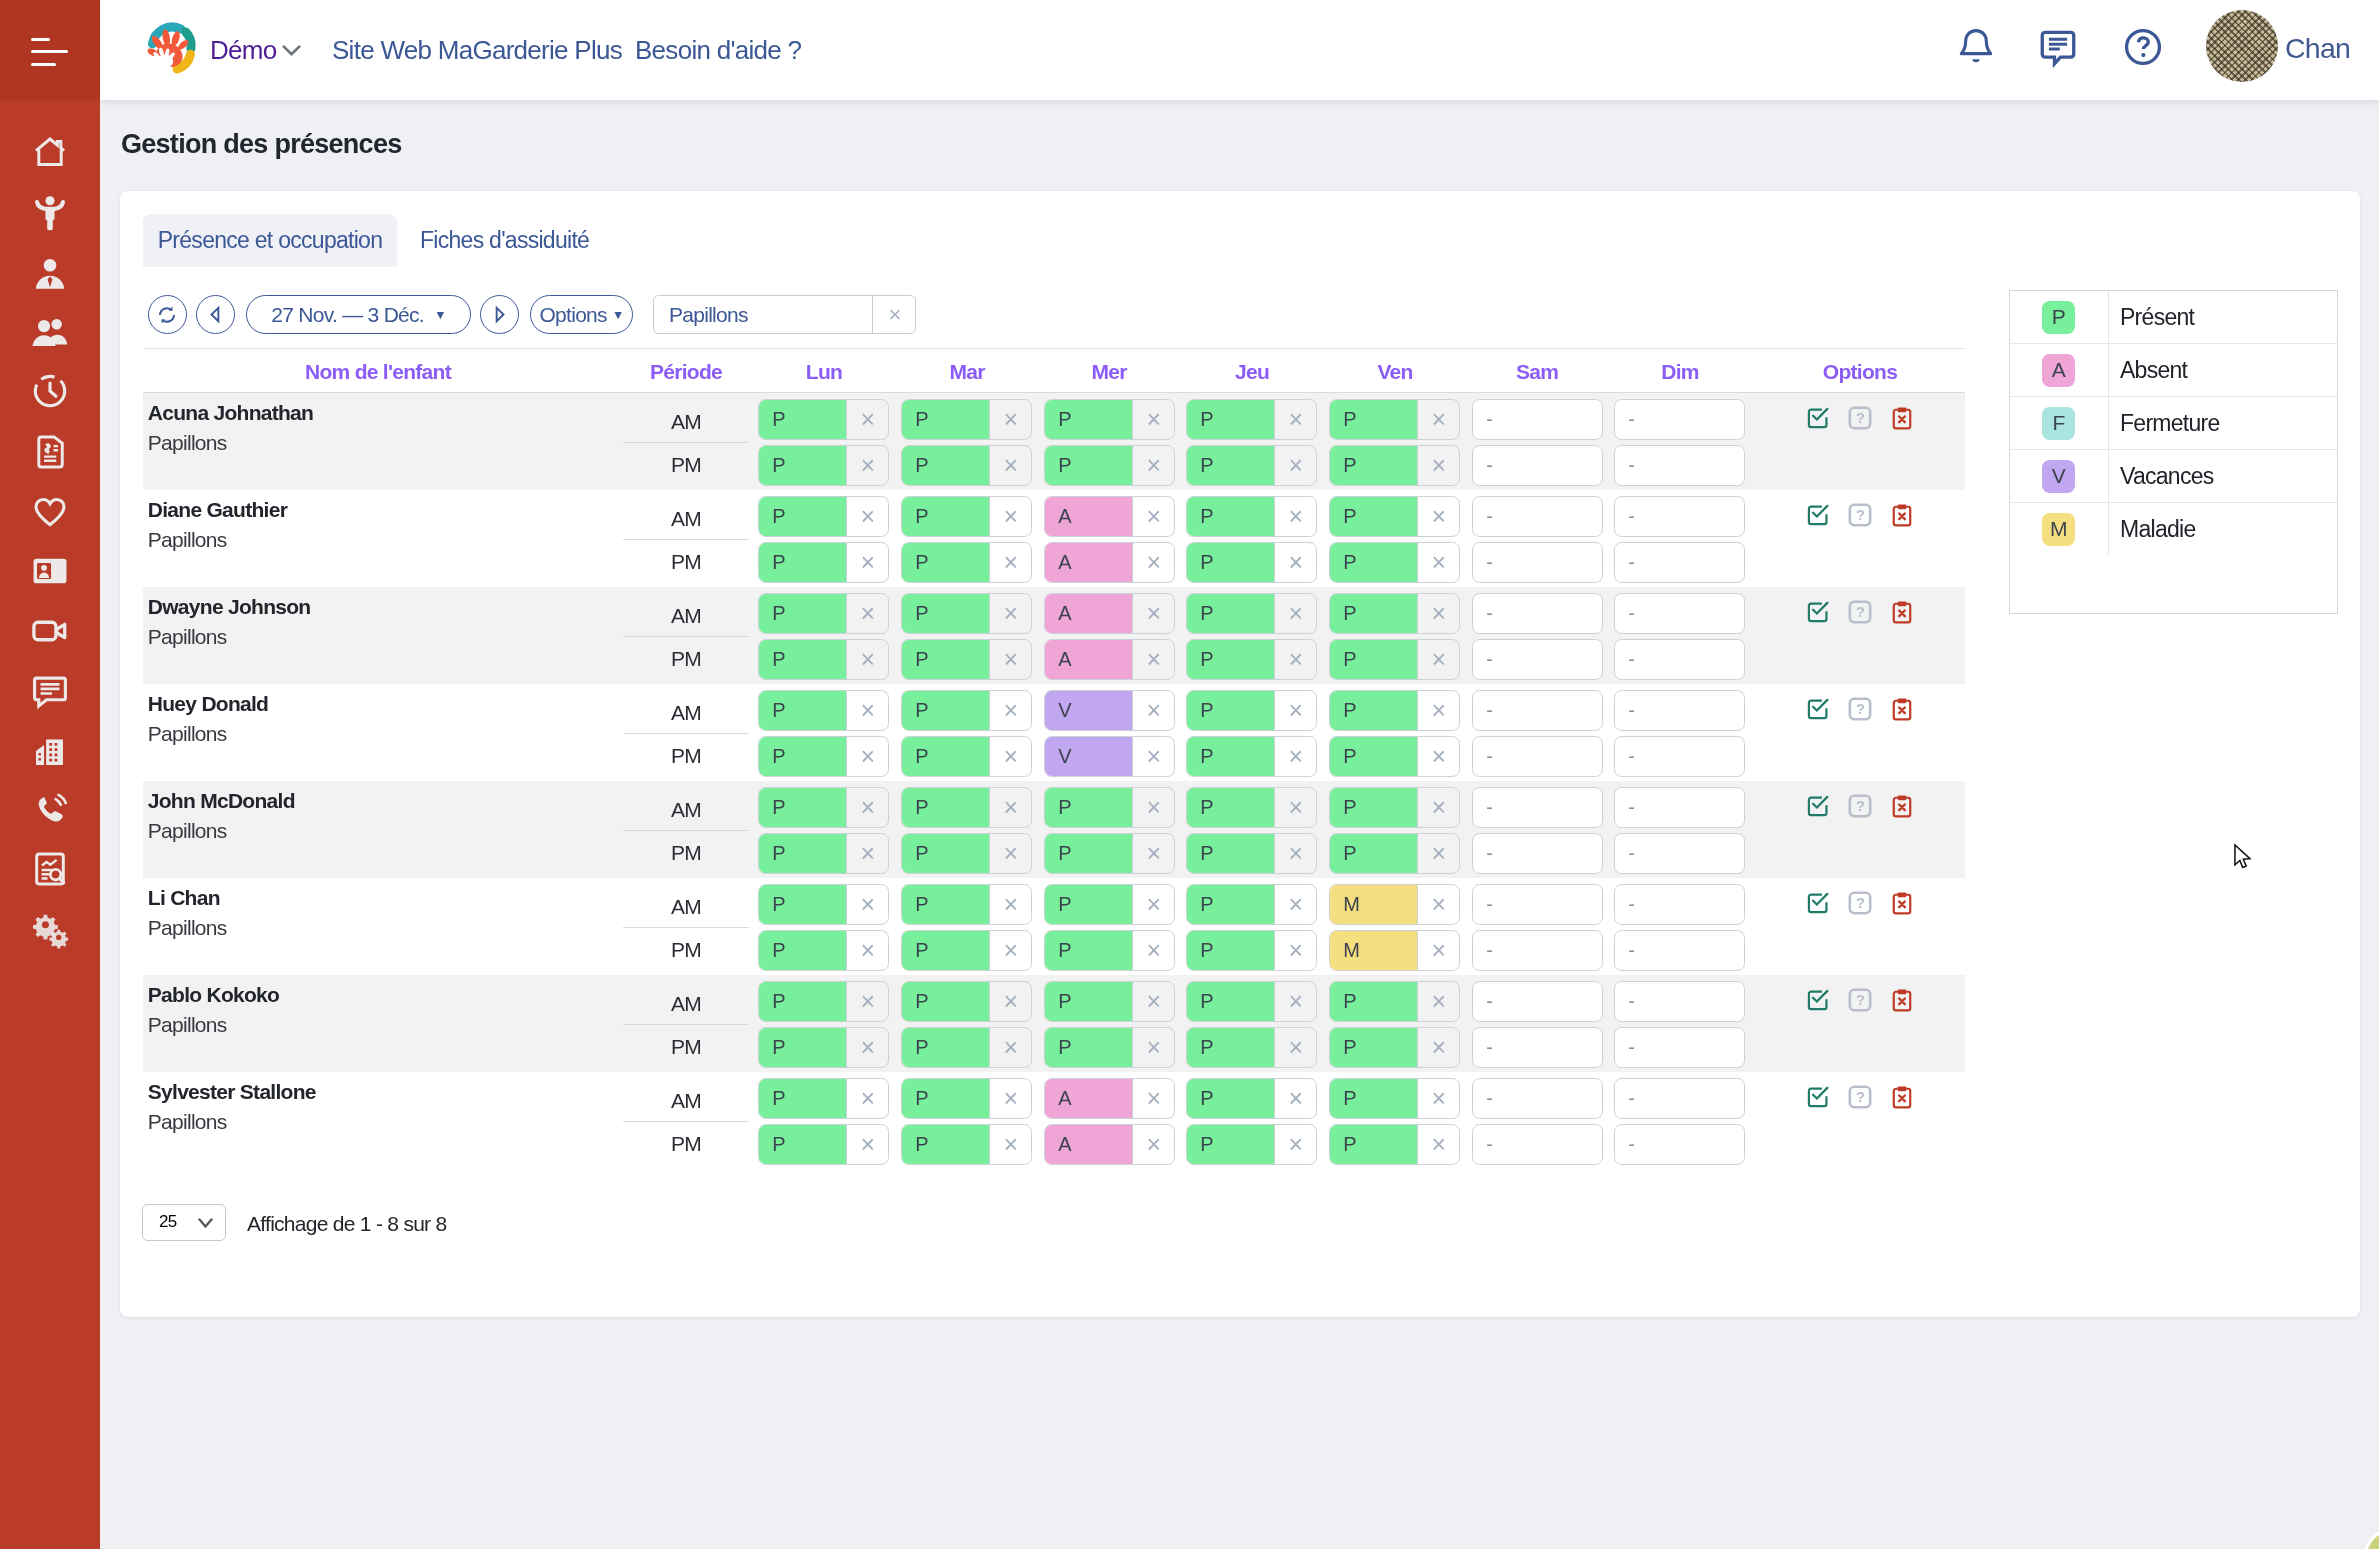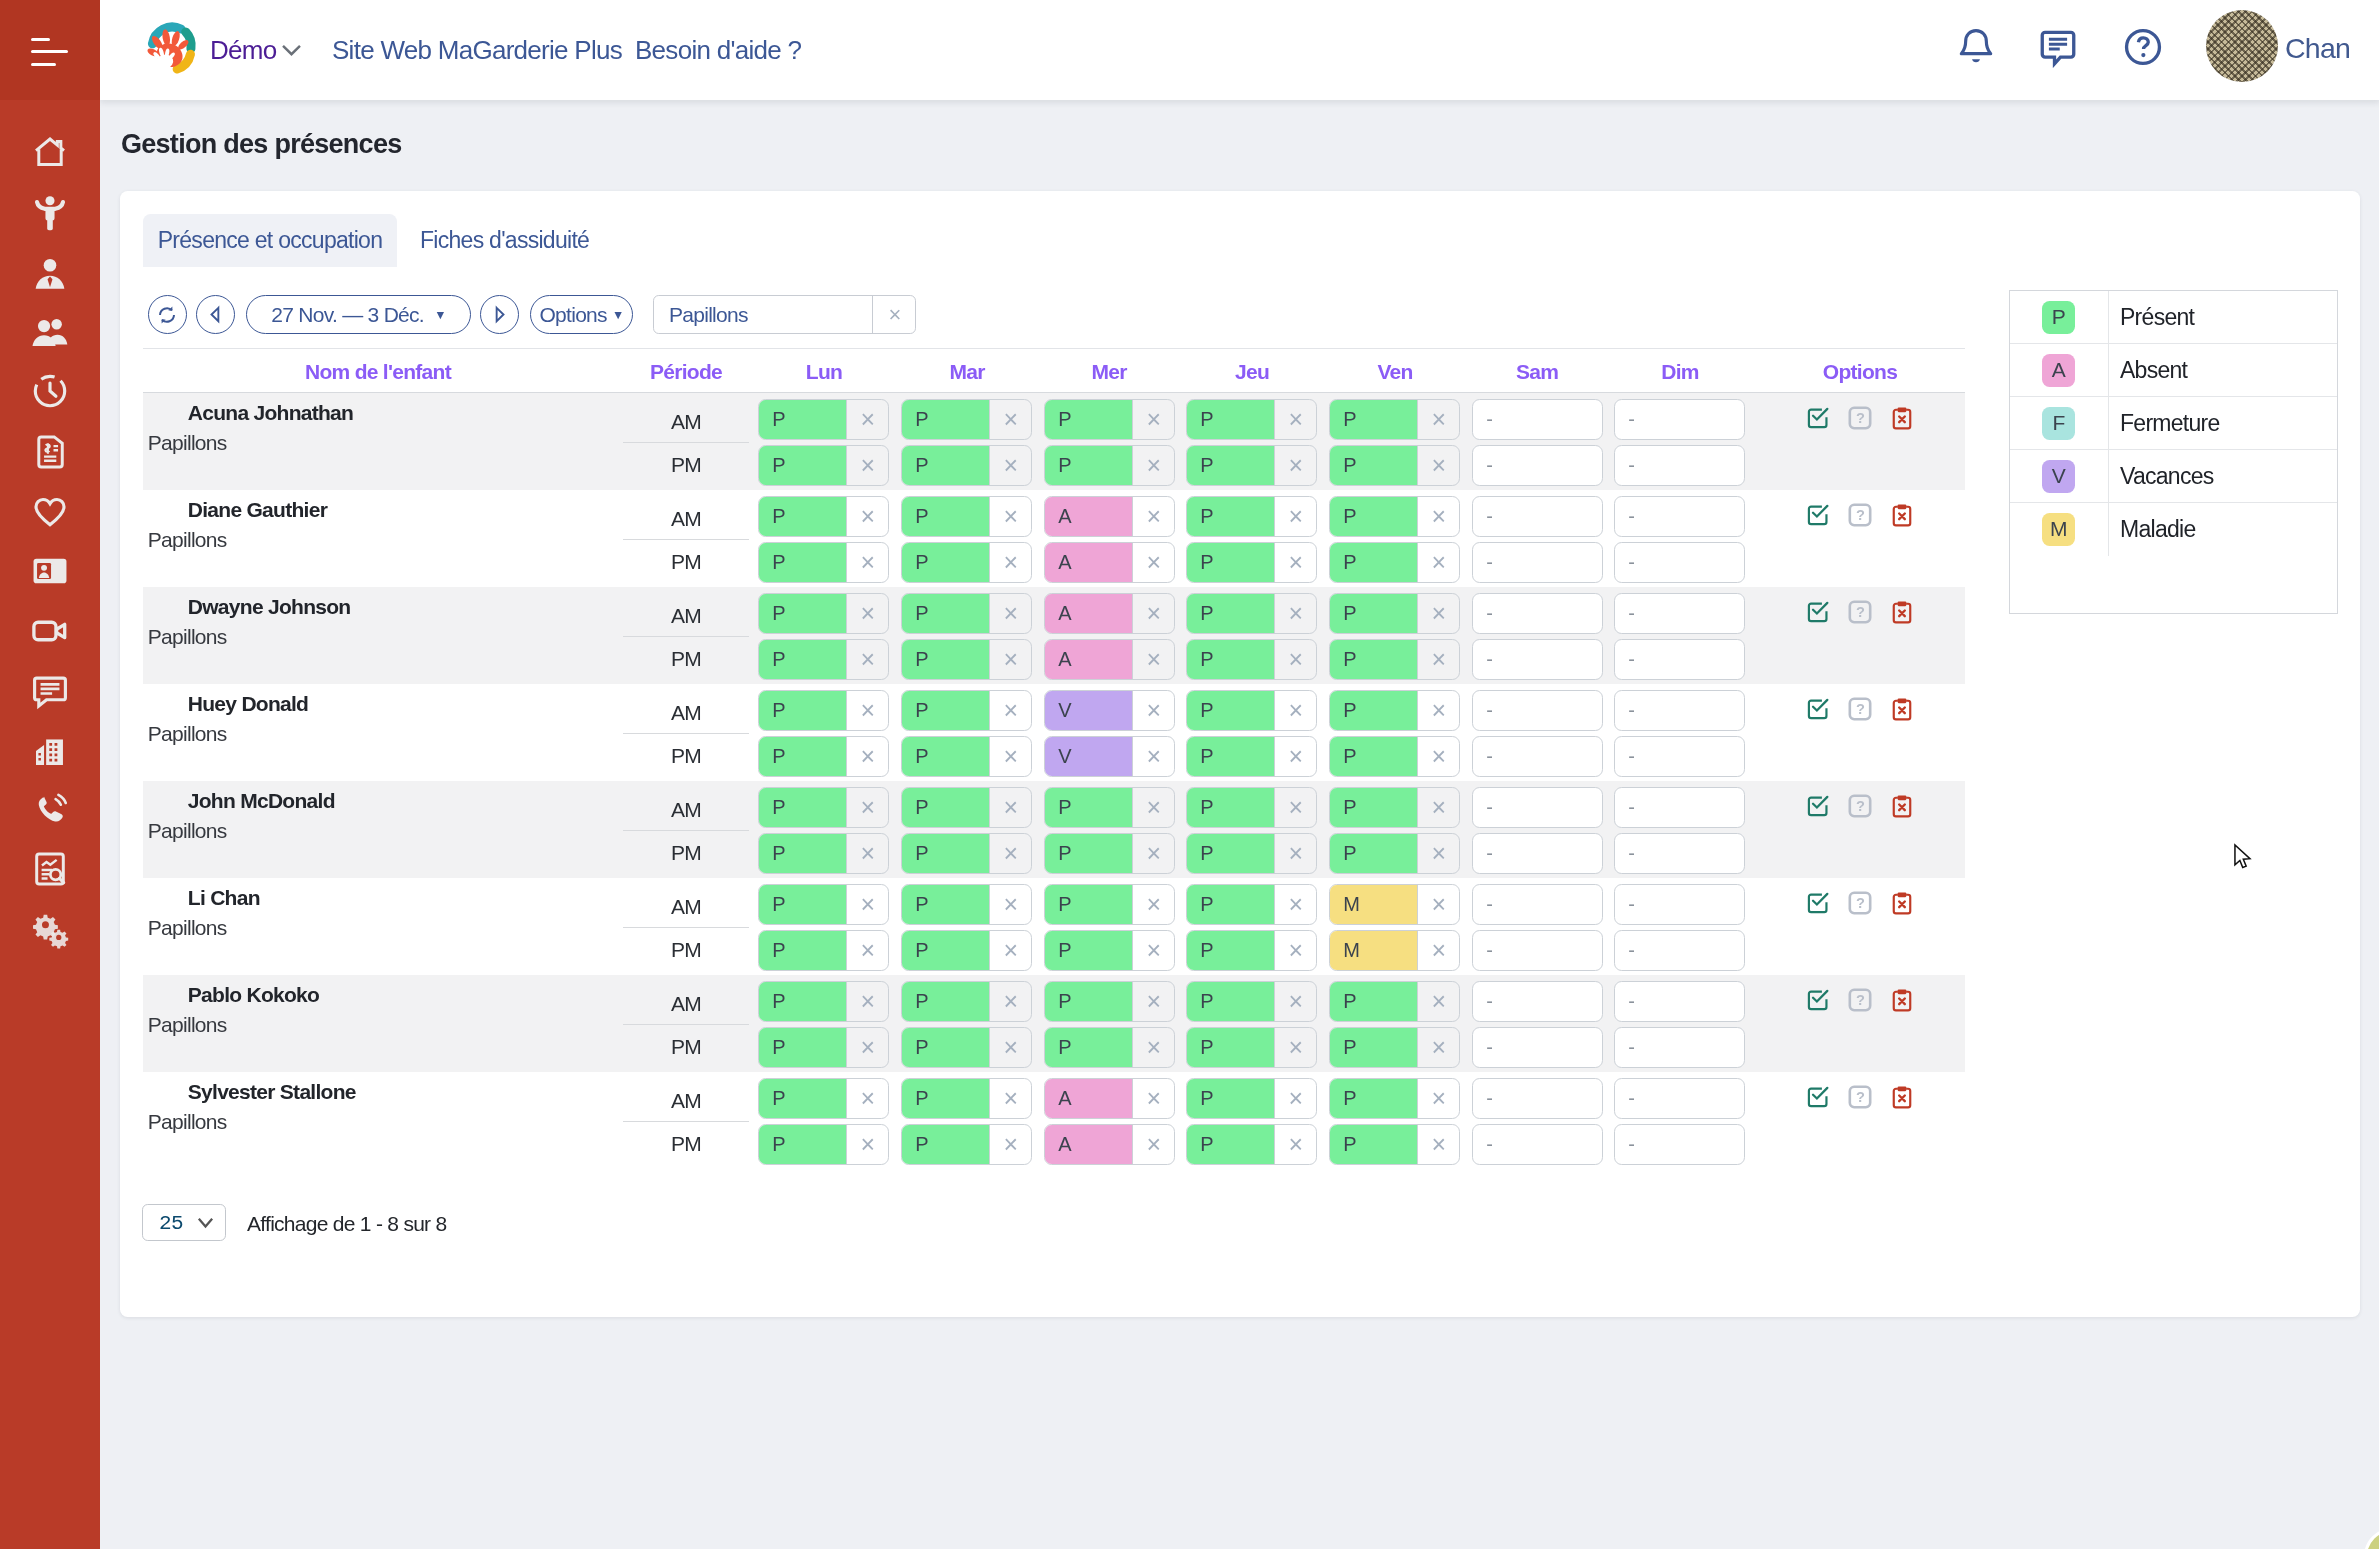--- a/index.html
+++ b/index.html
@@ -25,33 +25,33 @@
              font-size:22px;font-weight:700;color:#202329;}
 .lrow {position:relative;height:53px;border-bottom:1px solid #e4e6e9;}
 .lrow:last-child {border-bottom:none;}
 .lbadge {position:absolute;left:32px;top:9.5px;width:33px;height:33px;border-radius:7.6px;
          display:flex;align-items:center;justify-content:center;font-size:21px;color:#3b434e;}
 .llab {position:absolute;left:110px;top:13.3px;font-size:23px;color:#202329;line-height:27px;}
 .lsep {position:absolute;left:98px;top:0;bottom:0;width:1px;background:#e4e6e9;}
 #thead {position:absolute;left:23px;top:157px;width:1822px;height:45px;border-top:1px solid #e2e4e8;border-bottom:1px solid #d7dade;}
 #thead span {position:absolute;top:11.4px;font-size:21px;font-weight:700;color:#8b5cf6;transform:translateX(-50%);white-space:nowrap;}
 .rowblk {position:absolute;left:23px;width:1822px;height:97px;}
-.cname {position:absolute;left:4.8px;top:6.7px;font-size:21px;font-weight:700;color:#22252b;line-height:26px;white-space:nowrap;margin-left:40px;}
+.cname {position:absolute;left:4.8px;top:6.7px;font-size:21px;font-weight:700;color:#22252b;line-height:26px;white-space:nowrap;}
 .cgrp {position:absolute;left:4.8px;top:37px;font-size:21px;color:#36393f;line-height:26px;}
 .ampm {position:absolute;left:480px;width:126px;text-align:center;font-size:21px;color:#2a2e34;line-height:26px;}
 .pline {position:absolute;left:480px;top:49px;width:126px;height:1px;background:#d8dadd;}
 .sg {position:absolute;width:131px;height:41px;border:1.4px solid #ccd1d7;border-radius:7.6px;display:flex;overflow:hidden;}
 .sgl {width:87px;display:flex;align-items:center;font-size:20px;color:#3b434e;padding-left:13.3px;}
 .sgr {flex:1;border-left:1.4px solid #ccd1d7;display:flex;align-items:center;justify-content:center;
       font-size:25px;color:#a5b0bf;}
 .eg {background:#fff;}
 .dash {margin-left:13.3px;align-self:center;font-size:20px;color:#8b929c;}
 .opticons {position:absolute;left:1662px;top:12.4px;display:flex;gap:16px;align-items:center;}
 #psel {position:absolute;left:22px;top:1013px;width:84px;height:37px;border:1.9px solid #c3c7cd;border-radius:5.7px;background:#fff;}
-#psel span {position:absolute;left:16px;top:6.7px;font-size:21px;color:#0c4a6e;font-family:Liberation Mono, monospace;}
+#psel span {position:absolute;left:16px;top:6.7px;font-size:17px;color:#000000;}
 #ptext {position:absolute;left:127px;top:1021px;font-size:21px;color:#23262b;}
 #chatbub {position:absolute;left:2364px;top:1528px;width:57px;height:57px;border-radius:50%;background:#ccd180;border:3.8px solid #fff;}
 </style></head>
 <body>
 <div id="sidebar">
   <div class="top"></div>
   <div class="hl" style="top:38px;width:19px"></div>
   <div class="hl" style="top:50px;width:37px"></div>
   <div class="hl" style="top:63px;width:25px"></div>
   <div class="sic" style="top:131px"><svg width="42" height="42" viewBox="0 0 24 24">

